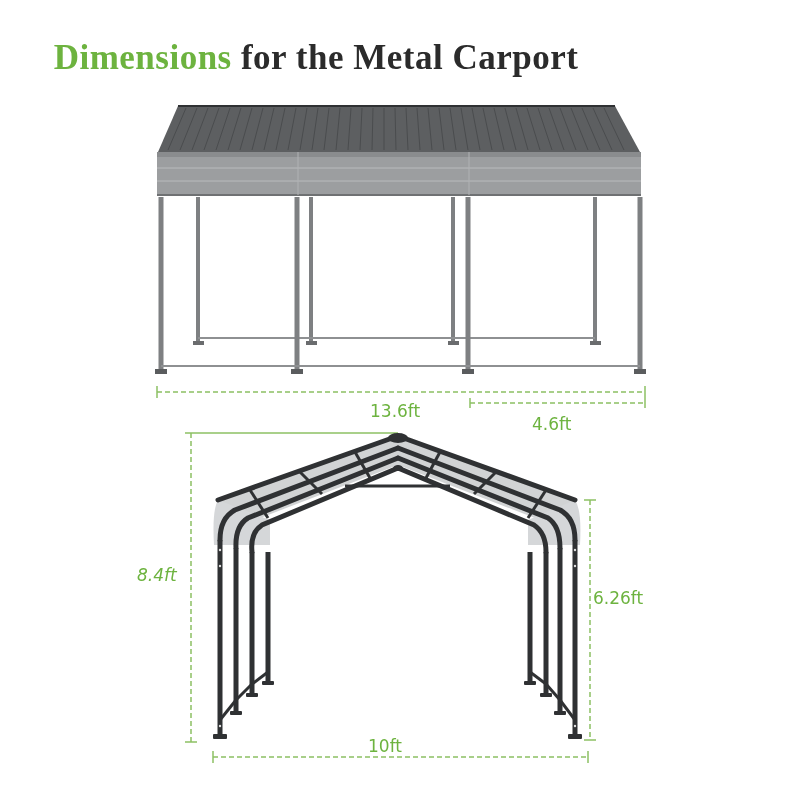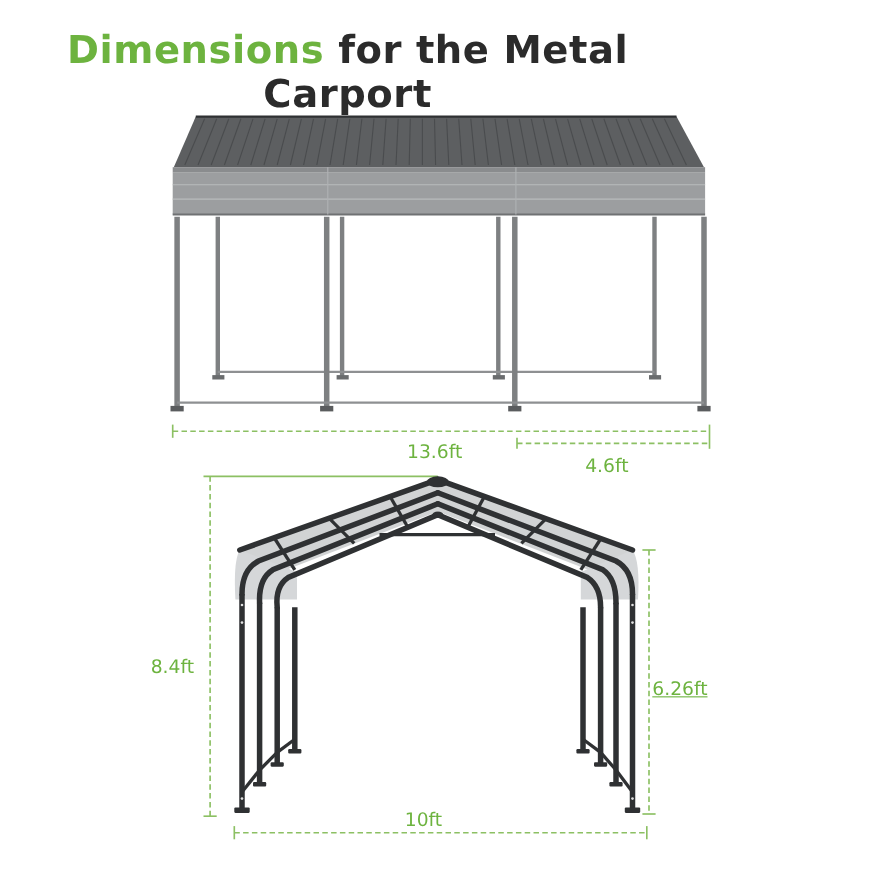--- a/index.html
+++ b/index.html
@@ -1,17 +1,17 @@
 <!DOCTYPE html>
 <html><head>
 <meta charset="utf-8">
 <style>
   html, body { margin:0; padding:0; background:#ffffff; }
   body { width:800px; height:800px; position:relative; overflow:hidden; font-family:"DejaVu Sans", sans-serif; }
-  .title { position:absolute; top:26px; left:0; width:632px; text-align:center; font-size:35px; font-weight:bold; letter-spacing:0.5px; }
+  .title { position:absolute; top:38px; left:0; width:632px; text-align:center; font-size:35px; font-weight:bold; letter-spacing:0.5px;font-family:Liberation Serif, serif; }
   .title .accent { color:#6db33f; }
   .title .rest { color:#2b2b2b; }
   svg { position:absolute; left:0; top:0; }
   .dim { position:absolute; color:#6db33f; font-size:17px; font-family:"DejaVu Sans", sans-serif; }
 </style>
 </head>
 <body>
 
 <div class="title">
   <span class="accent">Dimensions</span><span class="rest"> for the Metal Carport</span>
@@ -186,15 +186,15 @@
       <circle cx="220" cy="566" r="1.2"></circle>
     <circle cx="575" cy="550" r="1.2"></circle>
       <circle cx="575" cy="566" r="1.2"></circle>
     <circle cx="220" cy="726" r="1.2"></circle>
       <circle cx="575" cy="726" r="1.2"></circle>
   </g>
 </svg>
 
 <div class="dim" style="left:370px; top:401px;text-align:center;">13.6ft</div>
 <div class="dim" style="left:532px; top:414px;">4.6ft</div>
-<div class="dim" style="left:137px; top:597px;">8.4ft</div>
-<div class="dim" style="left:593px; top:617px;text-decoration:underline;">6.26ft</div>
+<div class="dim" style="left:137px; top:565px;font-style:italic;">8.4ft</div>
+<div class="dim" style="left:593px; top:588px;">6.26ft</div>
 <div class="dim" style="left:368px; top:736px;">10ft</div>
 
 </body></html>

